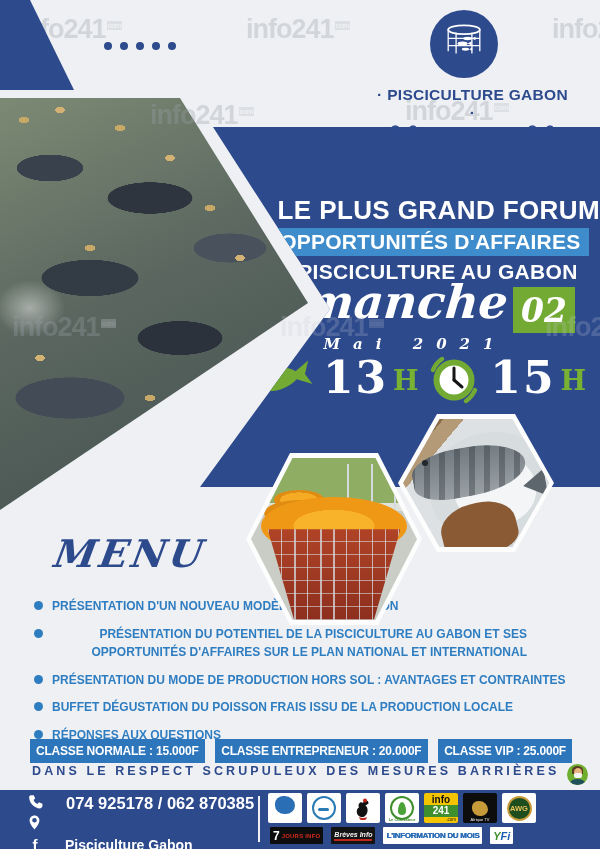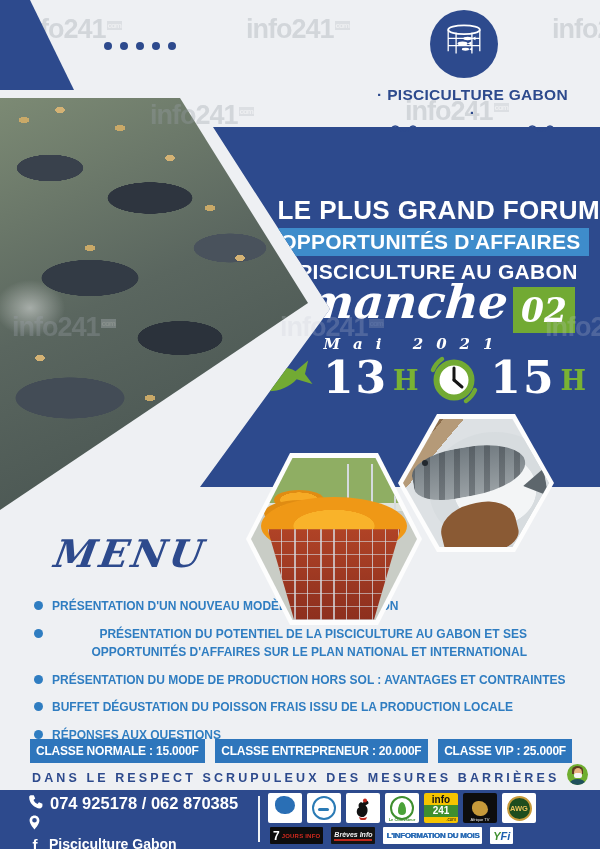--- a/index.html
+++ b/index.html
@@ -113,31 +113,31 @@
   .menu-list li{ display:flex; margin-bottom:9px; }
   .menu-list .bullet{ flex:0 0 9px; width:9px; height:9px; border-radius:50%; background:#2f7dc1;
     margin:4px 9px 0 0;}
   .menu-list .mtext{ color:#2f7dc1; font-weight:bold; font-size:12px; line-height:1.55; width:520px;}
   .menu-list li:nth-child(2) .mtext{ width:475px;text-align:right; }
   
   .price-row{ position:absolute; left:30px; top:739px; width:542px; display:flex;
     justify-content:space-between; z-index:4;align-items:flex-end;}
   .price-bar{ background:#2e76bc; color:#fff; font-weight:bold; font-size:12px;
     letter-spacing:-.2px; padding:5px 6px; white-space:nowrap;}
-  .notice-row{ position:absolute; left:32px; top:764px; display:flex; align-items:flex-end; gap:8px; z-index:4;}
+  .notice-row{ position:absolute; left:32px; top:764px; display:flex; align-items:flex-start; gap:8px; z-index:4;}
   .notice{ color:#2d4a8d; font-weight:bold; font-size:12.5px; letter-spacing:3.1px; white-space:nowrap;}
   .mask-icon{ position:relative; width:21px; height:21px; border-radius:50%; background:#6fae2f; overflow:hidden; flex:0 0 21px;}
   .mask-icon .hair{ position:absolute; left:5px; top:2px; width:11px; height:8px; border-radius:50% 50% 0 0; background:#5b3d20;}
   .mask-icon .face{ position:absolute; left:6.5px; top:4px; width:8px; height:9px; border-radius:50%; background:#e8b482;}
   .mask-icon .mmask{ position:absolute; left:6.5px; top:8.5px; width:8px; height:5.5px; border-radius:2px; background:#f5f5f5;}
   .mask-icon .shirt{ position:absolute; left:3px; top:15px; width:15px; height:8px; border-radius:50% 50% 0 0; background:#20505c;}
   
   .footer{ position:absolute; left:0; top:790px; width:600px; height:59px; background:#2d4a8d; z-index:4;}
   .contact{ position:absolute; left:28px; top:4px; color:#fff;}
-  .c-row{ display:flex; align-items:flex-start; gap:7px; margin-bottom:2px;}
+  .c-row{ display:flex; align-items:flex-end; gap:23px; margin-bottom:2px;}
   .c-row.phone .c-text{ font-weight:bold; font-size:16.5px;}
   .c-row .c-text{ font-size:14px; font-weight:bold;}
   .fb-glyph{ width:14px; text-align:center; font-weight:bold; font-size:15px;}
   .fb-glyph::before{ content:"f"; }
   .v-div{ position:absolute; left:258px; top:6px; width:2px; height:46px; background:#f0f2f5;}
   .tiles1{ position:absolute; left:268px; top:3px; display:flex; gap:5px;}
   .tile{ width:34px; height:30px; background:#fff; border-radius:2px; position:relative;
     display:flex; align-items:center; justify-content:center; overflow:hidden;}
   .tiles2{ position:absolute; left:270px; top:37px; display:flex; gap:8px;}
   .tile2{ height:17px; background:#fff; border-radius:1px; display:flex; align-items:center;

